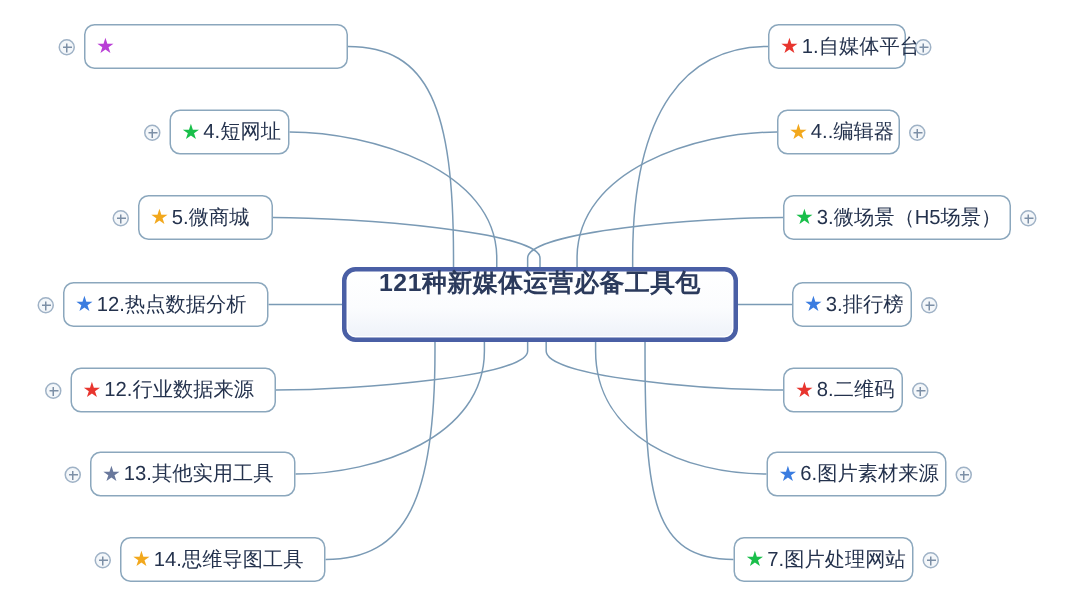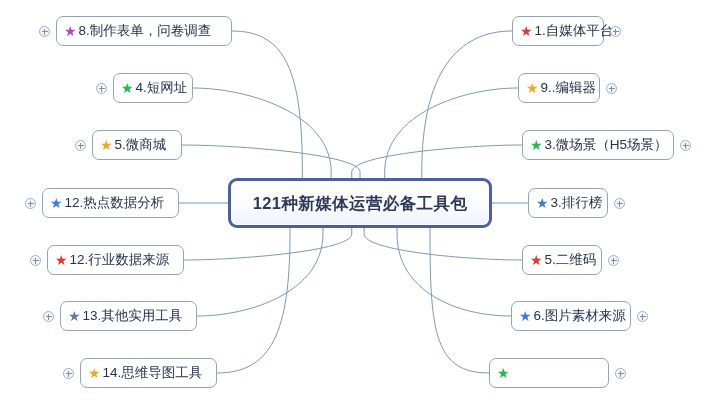--- a/index.html
+++ b/index.html
@@ -21,21 +21,20 @@
   #connectors {
     position: absolute;
     left: 0; top: 0;
     width: 720px; height: 408px;
     pointer-events: none;
   }
   
   .central-node {
     position: absolute;
     display: flex;
-    align-items: center;
     justify-content: center;
     border: 3px solid #4a5fa5;
     border-radius: 9px;
     background: linear-gradient(180deg, #ffffff 0%, #fbfcfe 55%, #eef2f9 100%);
     box-shadow: 0 0 0 1px #ffffff inset;
     z-index: 5;
   }
   .central-label {
     font-size: 16.5px;
     font-weight: bold;
@@ -120,44 +119,44 @@
     <span class="central-label" style="color: rgb(43, 58, 92);">121种新媒体运营必备工具包</span>
   </div>
 
   <div id="leaf-layer">
       <div class="leaf-node" style="left: 512px; top: 16px; width: 92px;">
         <span class="leaf-star" style="color: rgb(232, 53, 46);">★</span>
         <span class="leaf-label">1.自媒体平台</span>
       </div>
       <div class="leaf-node" style="left: 518px; top: 73px; width: 82px;">
         <span class="leaf-star" style="color: rgb(242, 168, 29);">★</span>
-        <span class="leaf-label">9..编辑器</span>
+        <span class="leaf-label">4..编辑器</span>
       </div>
       <div class="leaf-node" style="left: 522px; top: 130px; width: 152px;">
         <span class="leaf-star" style="color: rgb(25, 191, 74);">★</span>
         <span class="leaf-label">3.微场景（H5场景）</span>
       </div>
       <div class="leaf-node" style="left: 528px; top: 188px; width: 80px;">
         <span class="leaf-star" style="color: rgb(58, 124, 224);">★</span>
         <span class="leaf-label">3.排行榜</span>
       </div>
       <div class="leaf-node" style="left: 522px; top: 245px; width: 80px;">
         <span class="leaf-star" style="color: rgb(232, 53, 46);">★</span>
-        <span class="leaf-label">5.二维码</span>
+        <span class="leaf-label">8.二维码</span>
       </div>
       <div class="leaf-node" style="left: 511px; top: 301px; width: 120px;">
         <span class="leaf-star" style="color: rgb(58, 124, 224);">★</span>
         <span class="leaf-label">6.图片素材来源</span>
       </div>
       <div class="leaf-node" style="left: 489px; top: 358px; width: 120px;">
         <span class="leaf-star" style="color: rgb(25, 191, 74);">★</span>
+        <span class="leaf-label">7.图片处理网站</span>
       </div>
       <div class="leaf-node" style="left: 56px; top: 16px; width: 176px;">
         <span class="leaf-star" style="color: rgb(185, 63, 214);">★</span>
-        <span class="leaf-label">8.制作表单，问卷调查</span>
       </div>
       <div class="leaf-node" style="left: 113px; top: 73px; width: 80px;">
         <span class="leaf-star" style="color: rgb(25, 191, 74);">★</span>
         <span class="leaf-label">4.短网址</span>
       </div>
       <div class="leaf-node" style="left: 92px; top: 130px; width: 90px;">
         <span class="leaf-star" style="color: rgb(242, 168, 29);">★</span>
         <span class="leaf-label">5.微商城</span>
       </div>
       <div class="leaf-node" style="left: 42px; top: 188px; width: 137px;">

